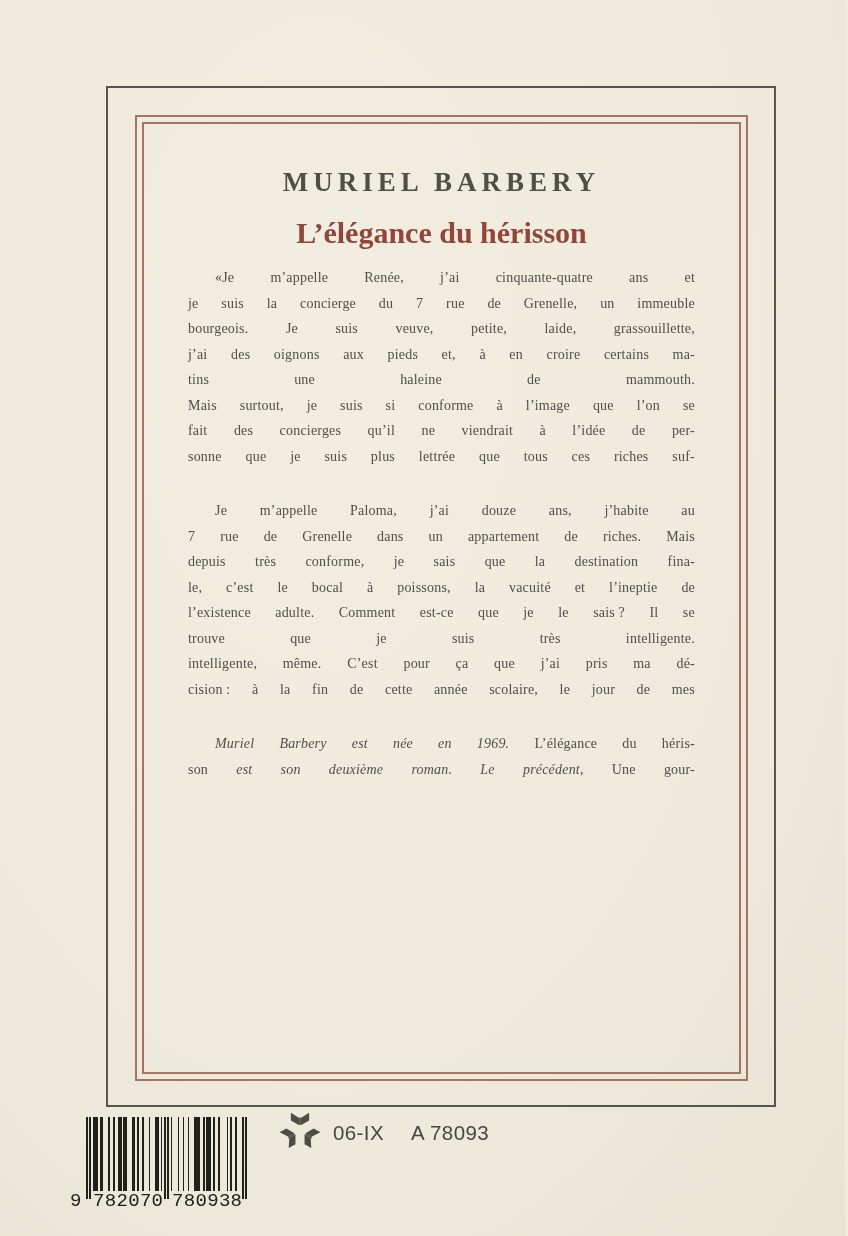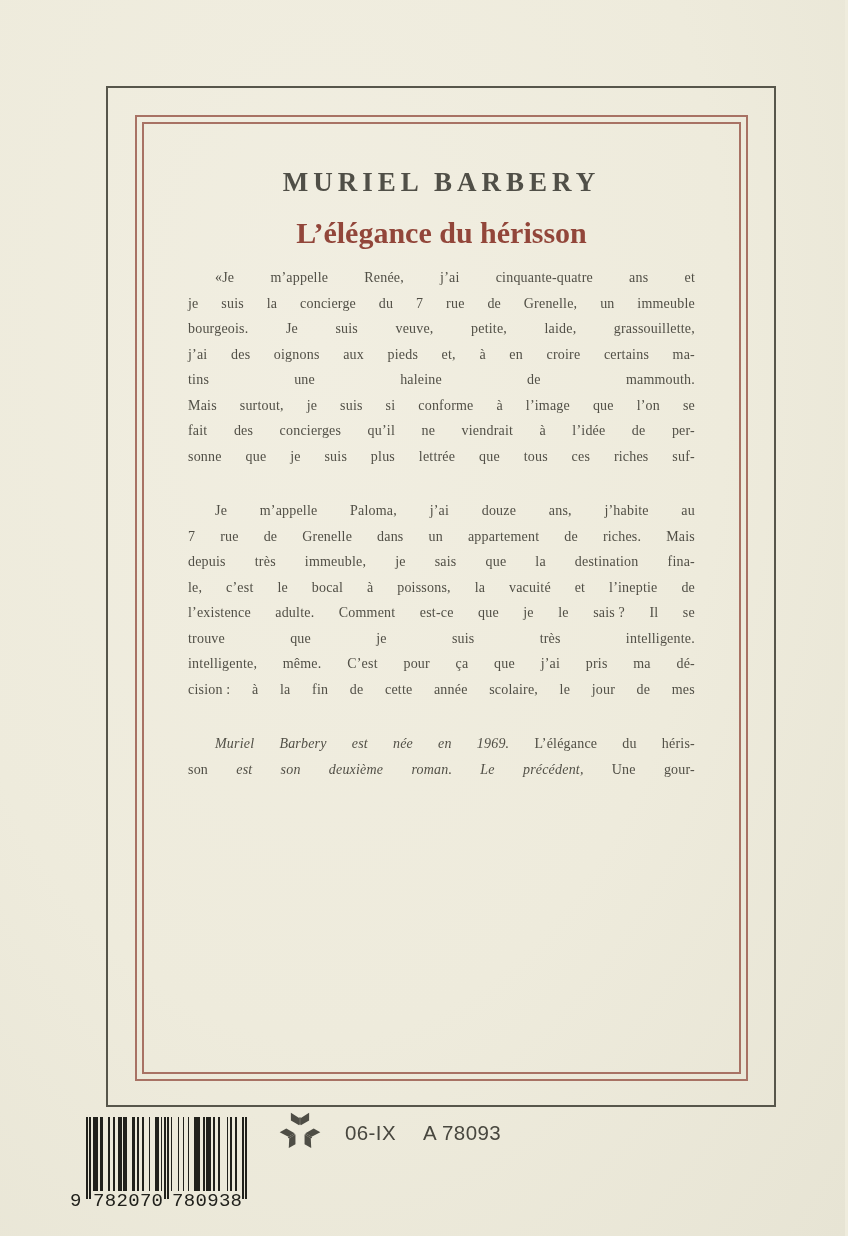--- a/index.html
+++ b/index.html
@@ -63,21 +63,21 @@
     font-size:19px;color:#21211c;
   }
   .d-lead{position:absolute;left:-16px;top:0;}
   .d-g1{position:absolute;left:7px;top:0;width:70px;display:flex;justify-content:space-between;}
   .d-g2{position:absolute;left:86px;top:0;width:70px;display:flex;justify-content:space-between;}
   .logo{position:absolute;left:277px;top:1108px;width:46px;height:46px;}
   .codes{
     position:absolute;left:333px;top:1121px;
     display:flex;gap:27px;align-items:baseline;
     font-family:"Liberation Sans","DejaVu Sans",sans-serif;
-    font-size:20.5px;color:#48473f;letter-spacing:0.4px;margin-left:12px;
+    font-size:20.5px;color:#48473f;letter-spacing:0.4px;
   }
 </style>
 </head>
 <body>
 
 <div class="cover">
 
   <div class="outer-frame">
     <div class="red-outer">
       <div class="red-inner">
@@ -195,21 +195,21 @@
                   <span>dans</span>
                   <span>un</span>
                   <span>appartement</span>
                   <span>de</span>
                   <span>riches.</span>
                   <span>Mais</span>
                 </div>
                 <div class="line">
                   <span>depuis</span>
                   <span>très</span>
-                  <span>immeuble,</span>
+                  <span>conforme,</span>
                   <span>je</span>
                   <span>sais</span>
                   <span>que</span>
                   <span>la</span>
                   <span>destination</span>
                   <span>fina-</span>
                 </div>
                 <div class="line">
                   <span>le,</span>
                   <span>c’est</span>

